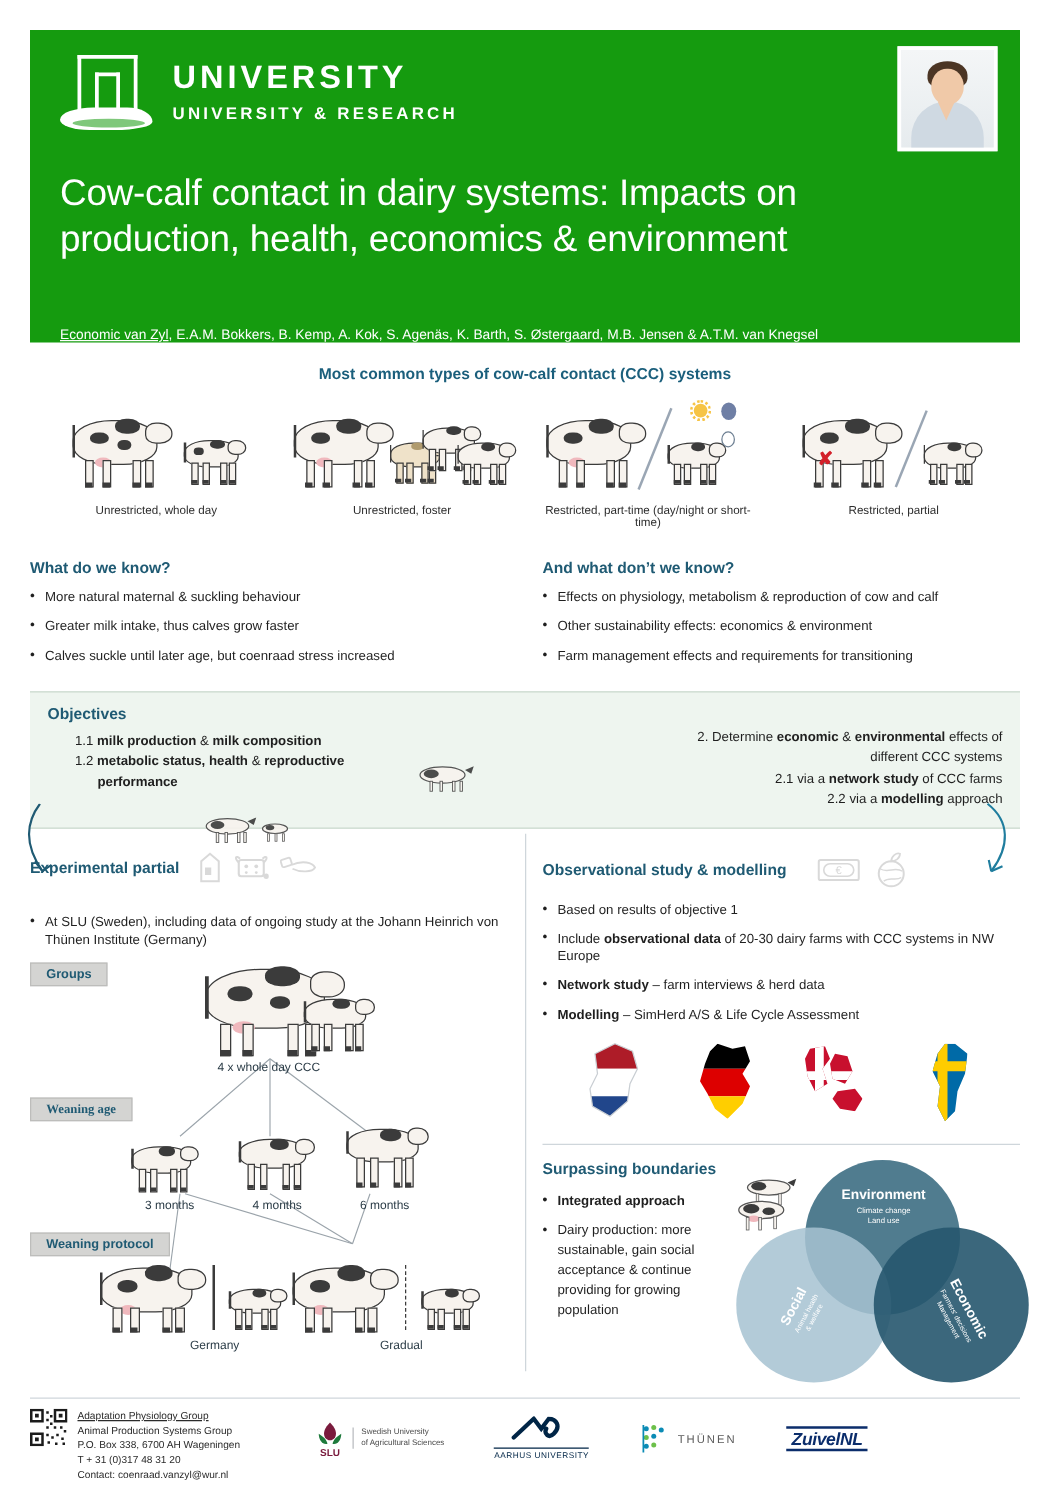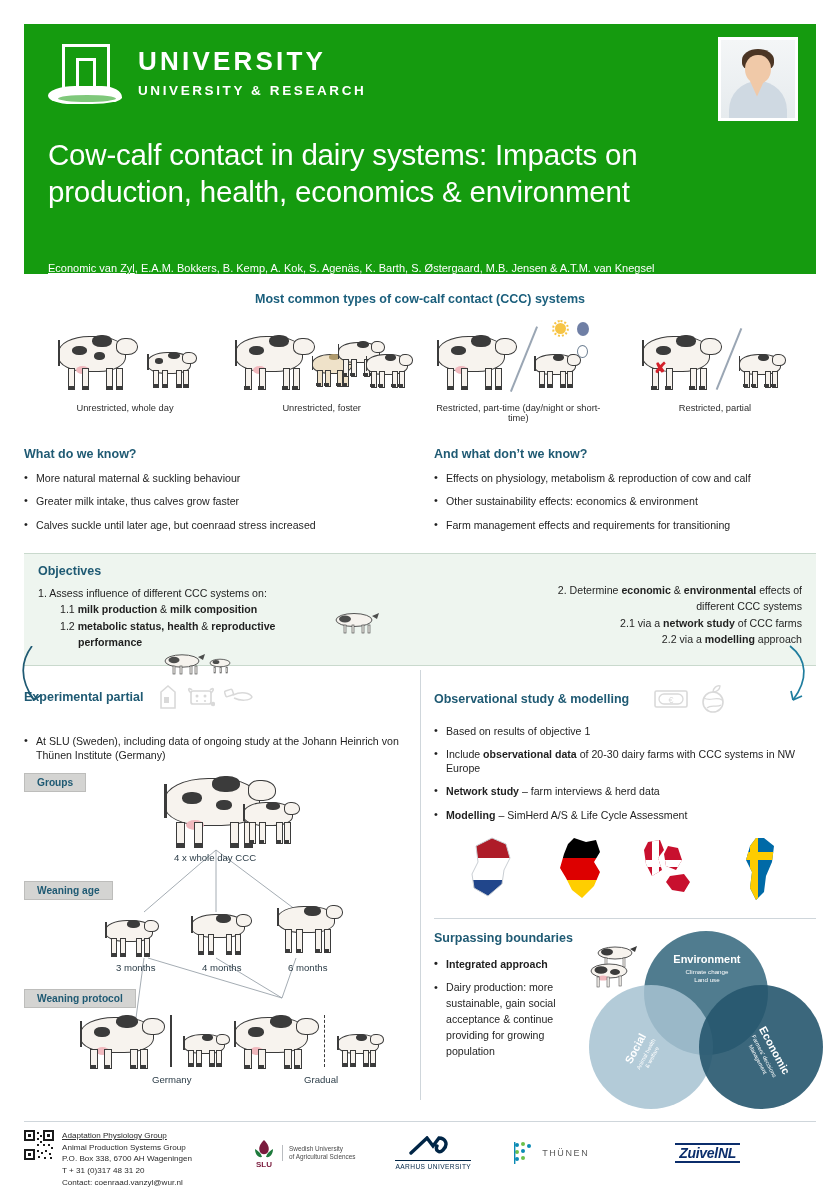--- a/index.html
+++ b/index.html
@@ -335,21 +335,20 @@
           <li>Effects on physiology, metabolism &amp; reproduction of cow and calf</li>
           <li>Other sustainability effects: economics &amp; environment</li>
           <li>Farm management effects and requirements for transitioning</li>
         </ul>
       </div>
     </div>
 
     <div class="obj-band">
       <div class="obj-left">
         <h2 class="sec" style="margin-bottom:7px;">Objectives</h2>
-        <div class="obj-line">1. Assess influence of different CCC systems on:</div>
         <div class="obj-line ind1">1.1 <b>milk production</b> &amp; <b>milk composition</b></div>
         <div class="obj-line ind1">1.2 <b>metabolic status, health</b> &amp; <b>reproductive</b></div>
         <div class="obj-line ind2"><b>performance</b></div>
 
         <svg width="56" height="24" style="position:absolute;right:36px;top:47px;opacity:.9" viewBox="0 0 56 24">
           <ellipse cx="26" cy="9" rx="18" ry="6.5" fill="#f7f3ee" stroke="#444" stroke-width="1"></ellipse>
           <ellipse cx="17" cy="8" rx="6" ry="3.5" fill="#3b3b3b"></ellipse>
           <path d="M44 5 l7 -3 l-2 6 z" fill="#3b3b3b"></path>
           <rect x="16" y="14" width="2" height="8" fill="#f7f3ee" stroke="#444" stroke-width=".7"></rect>
           <rect x="24" y="14" width="2" height="8" fill="#f7f3ee" stroke="#444" stroke-width=".7"></rect>
@@ -458,21 +457,21 @@
             <div class="leg" style="width:4.5px;height:20px;left:19px;top:24px;"></div>
             <div class="leg" style="width:4.5px;height:20px;left:36px;top:24px;"></div>
             <div class="leg" style="width:4.5px;height:20px;left:44px;top:24px;"></div>
             <div class="hoof" style="width:5.5px;height:3.5px;left:8.5px;top:42px;"></div>
             <div class="hoof" style="width:5.5px;height:3.5px;left:18.5px;top:42px;"></div>
             <div class="hoof" style="width:5.5px;height:3.5px;left:35.5px;top:42px;"></div>
             <div class="hoof" style="width:5.5px;height:3.5px;left:43.5px;top:42px;"></div>
           </div>
           <div class="dlabel" style="left:150px;top:80px;">4 x whole day CCC</div>
 
-          <div style="position:absolute;left:0;top:108px;"><span class="tag">Weaning age</span></div>
+          <div style="position:absolute;left:0;top:108px;font-family:Liberation Serif, serif;"><span class="tag">Weaning age</span></div>
 
           <div class="cow" style="left:78px;top:144px;width:60px;height:44px;">
             <div class="body" style="width:46px;height:20px;left:3px;top:4px;"></div>
             <div class="head" style="width:13px;height:10px;left:42px;top:4px;"></div>
             <div class="spot" style="width:13px;height:8px;left:25px;top:4px;border-radius:45%;"></div>
             <div class="tail" style="width:1.6px;height:16px;left:3px;top:6px;"></div>
             <div class="leg" style="width:4px;height:17px;left:9px;top:22px;"></div>
             <div class="leg" style="width:4px;height:17px;left:18px;top:22px;"></div>
             <div class="leg" style="width:4px;height:17px;left:34px;top:22px;"></div>
             <div class="leg" style="width:4px;height:17px;left:42px;top:22px;"></div>
@@ -771,20 +770,20 @@
               <circle cx="12" cy="3" r="2" fill="#6cc04a"></circle>
               <circle cx="18" cy="5" r="2" fill="#0b8bb5"></circle>
             <circle cx="6" cy="11" r="2" fill="#6cc04a"></circle>
               <circle cx="12" cy="10" r="2" fill="#0b8bb5"></circle>
             <circle cx="6" cy="18" r="2" fill="#0b8bb5"></circle>
               <circle cx="12" cy="17" r="2" fill="#6cc04a"></circle>
             <rect x="3" y="1" width="1.4" height="22" fill="#0b8bb5"></rect>
           </svg>
           <div style="font-size:9px;letter-spacing:1.6px;color:#5a5a5a;">THÜNEN</div>
         </div>
-        <div style="text-align:center;margin-left:46px;">
+        <div style="text-align:center;">
           <div style="font-size:14px;font-weight:700;font-style:italic;color:#0b2d6b;letter-spacing:-.3px;border-top:2px solid #0b2d6b;border-bottom:2px solid #0b2d6b;padding:0 4px;">ZuivelNL</div>
         </div>
       </div>
     </div>
 
   </div>
 </div>
 
 </body></html>

